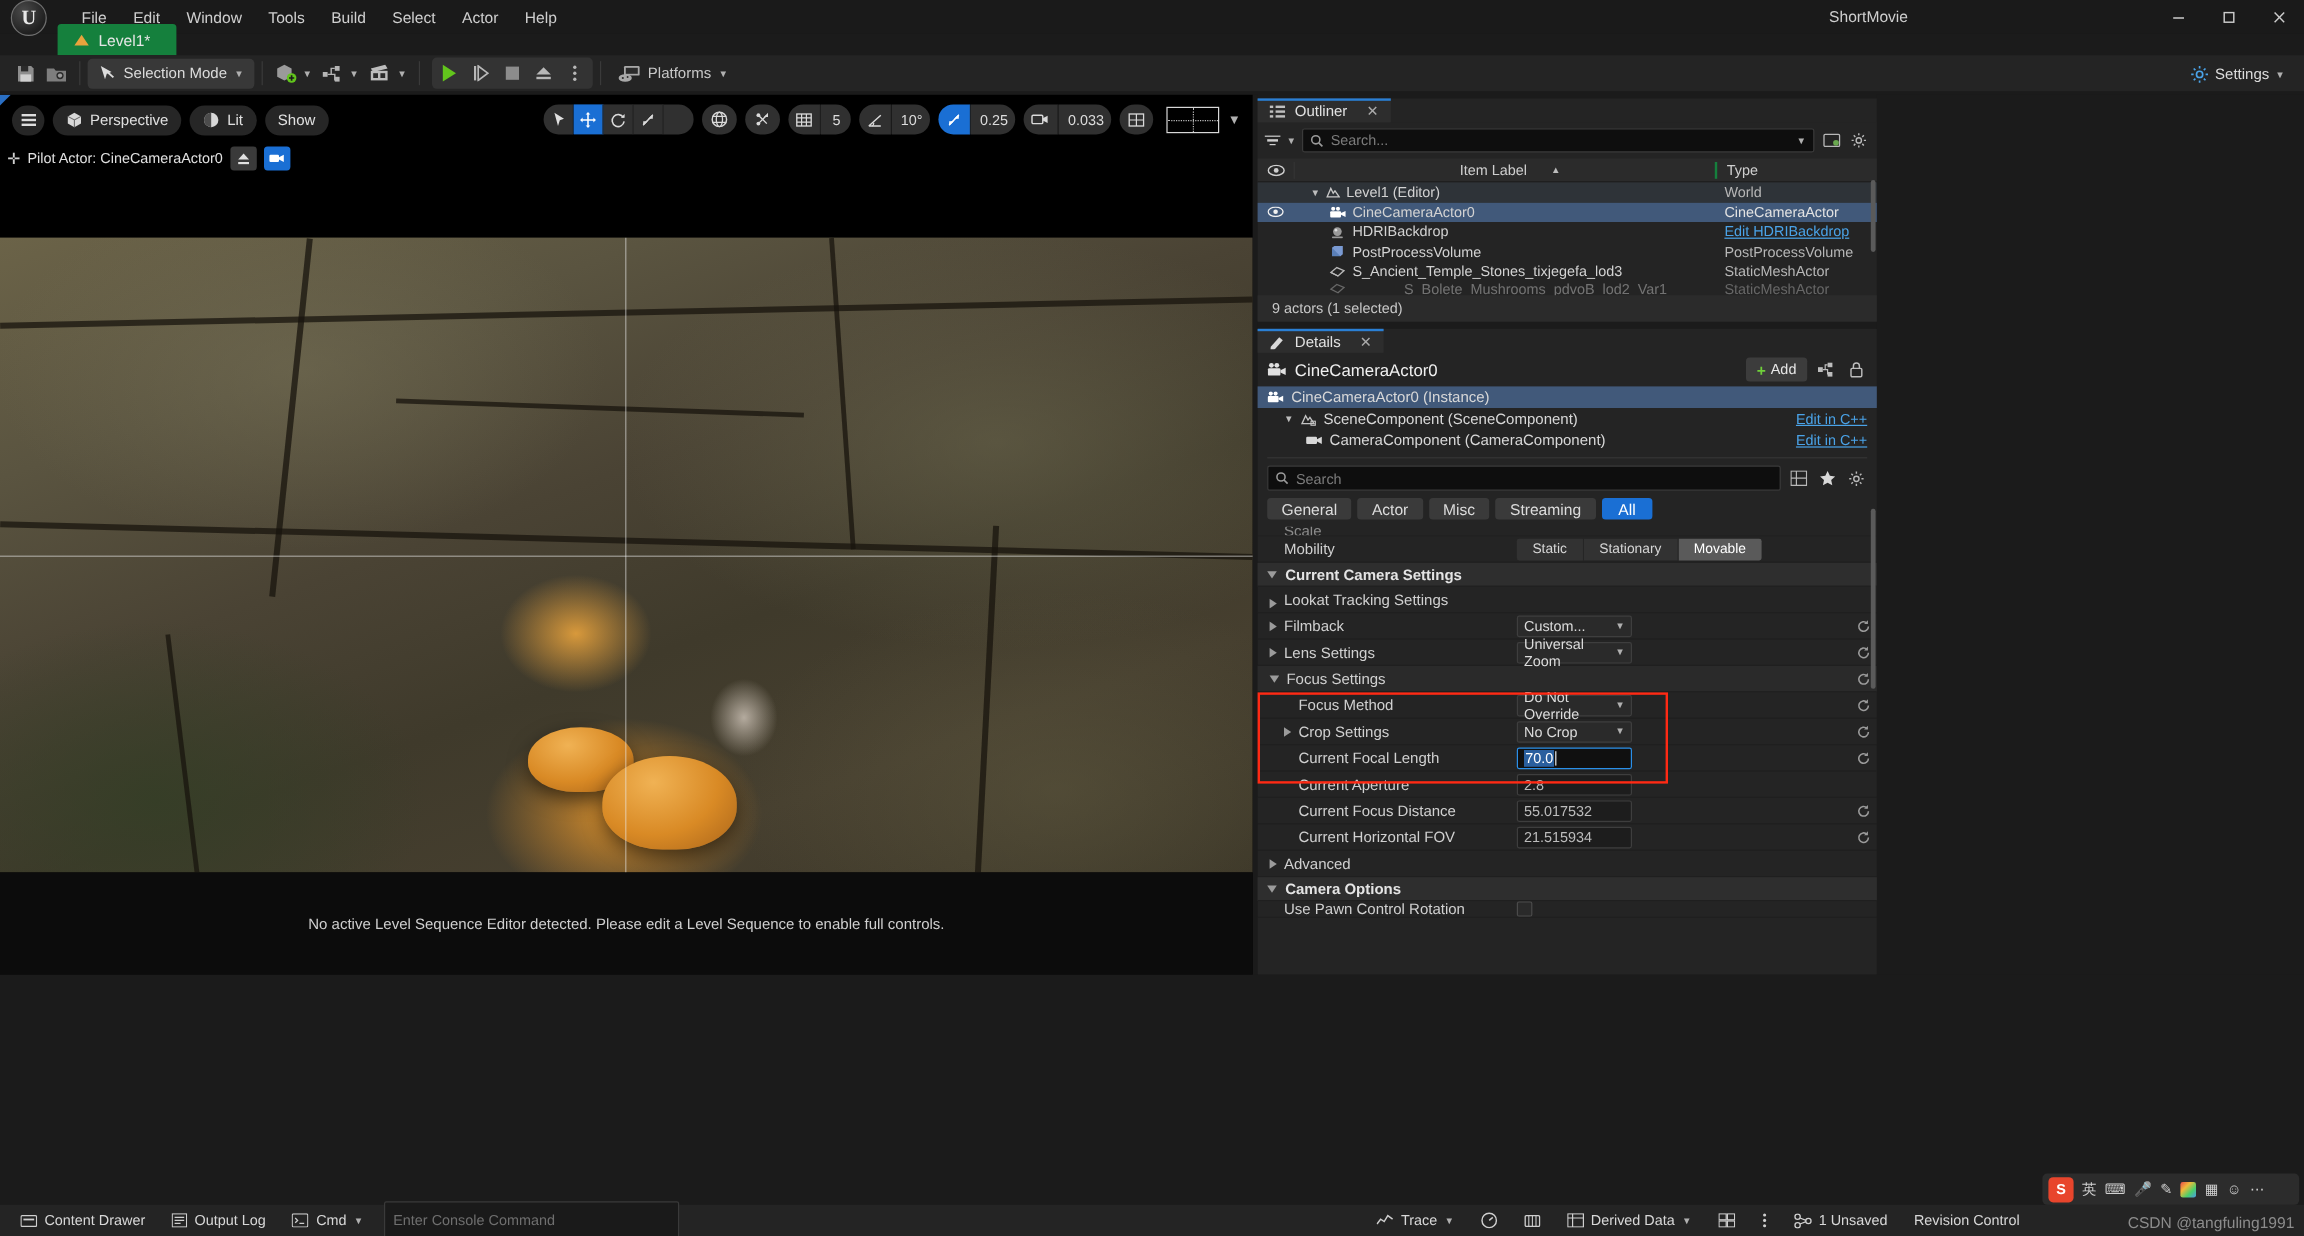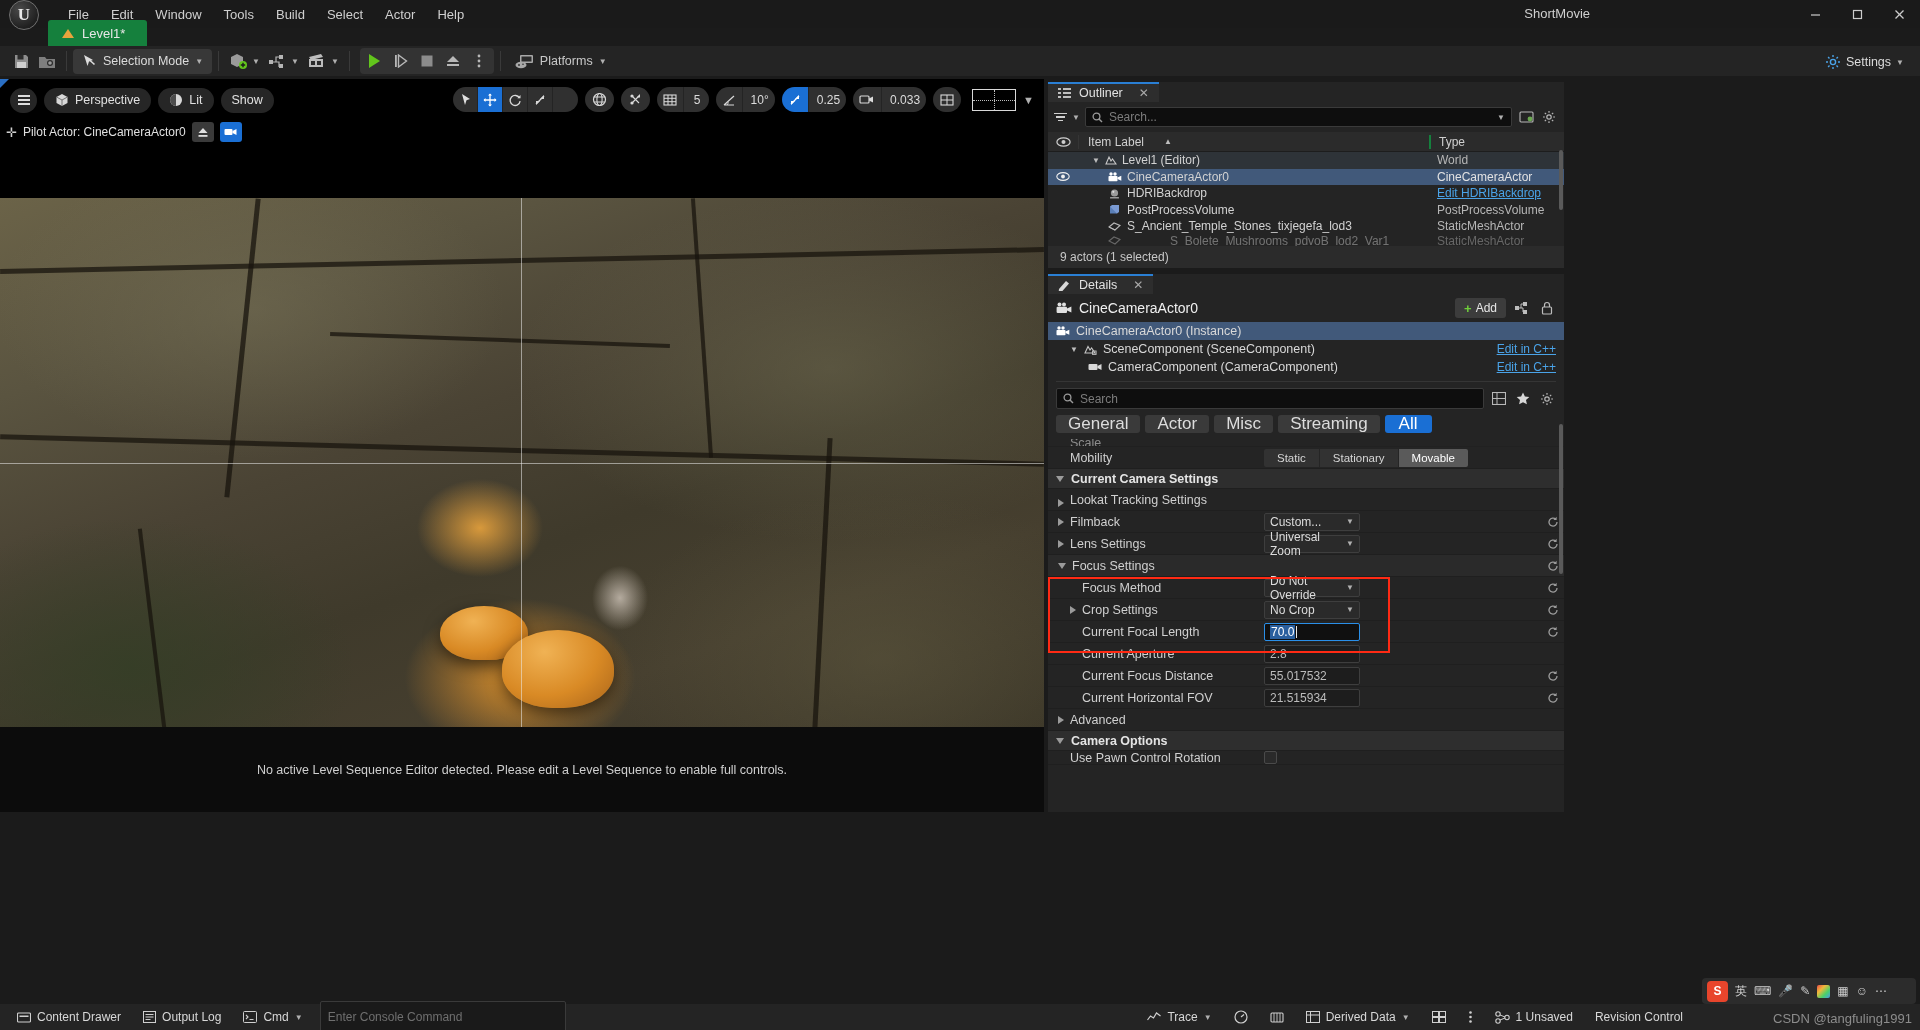--- a/index.html
+++ b/index.html
@@ -220,21 +220,21 @@
     font-family:"Liberation Sans",sans-serif; font-size:12px; flex:1;
   }
   .search-box input::placeholder { color:#7c7c7c; }
   .icon-btn { width:18px;height:18px;display:flex;align-items:center;justify-content:center;color:#c0c0c0; }
 
   .ol-header {
     display:flex; align-items:center; height:20px; background:#2b2b2b;
     border-bottom:1px solid #1d1d1d; font-size:12px; color:#cfcfcf;
   }
   .ol-h-eye { width:30px; display:flex; align-items:center; justify-content:center; }
-  .ol-h-label { flex:1; padding-left:9px; display:flex; align-items:center; gap:20px; border-left:1px solid #353535; }
+  .ol-h-label { flex:1; padding-left:9px; display:flex; align-items:center; gap:20px; border-left:1px solid #353535;justify-content:center; }
   .ol-h-type { width:135px; padding-left:8px; border-left:2px solid #15803d; }
 
   .ol-row {
     display:flex; align-items:center; height:16.5px; font-size:12px; color:#d2d2d2;
   }
   .ol-row.lvl { background:#2e3338; }
   .ol-row.sel { background:#41597a; }
   .ol-eye { width:30px; display:flex; align-items:center; justify-content:center; color:#cfcfcf; }
   .ol-name { flex:1; display:flex; align-items:center; gap:5px; overflow:hidden; white-space:nowrap; }
   .ol-type { width:135px; padding-left:8px; color:#b6b6b6; overflow:hidden; white-space:nowrap; }
@@ -273,21 +273,21 @@
     margin-left:auto; margin-right:8px; color:#4aa3e8; font-size:12px;
     text-decoration:underline;
   }
 
   .det-search-row { padding:6px 8px; display:flex; align-items:center; gap:6px; }
   .det-filters {
     display:flex; gap:5px; padding:0 8px 6px 8px; align-items:center;
   }
   .fchip {
     height:18px; padding:0 12px; background:#3a3a3a; border-radius:3px;
-    font-size:17px; color:#dcdcdc; display:flex; align-items:center;
+    font-size:13px; color:#dcdcdc; display:flex; align-items:center;
   }
   .fchip.active { background:#1a6fd4; color:#fff; padding:0 14px; }
 
   .prow {
     display:flex; align-items:center; height:22px; font-size:12.5px;
     border-bottom:1px solid #1f1f1f;
   }
   .prow .plabel {
     width:212px; padding-left:22px; color:#d0d0d0; display:flex;
     align-items:center; gap:6px; white-space:nowrap; overflow:hidden;

